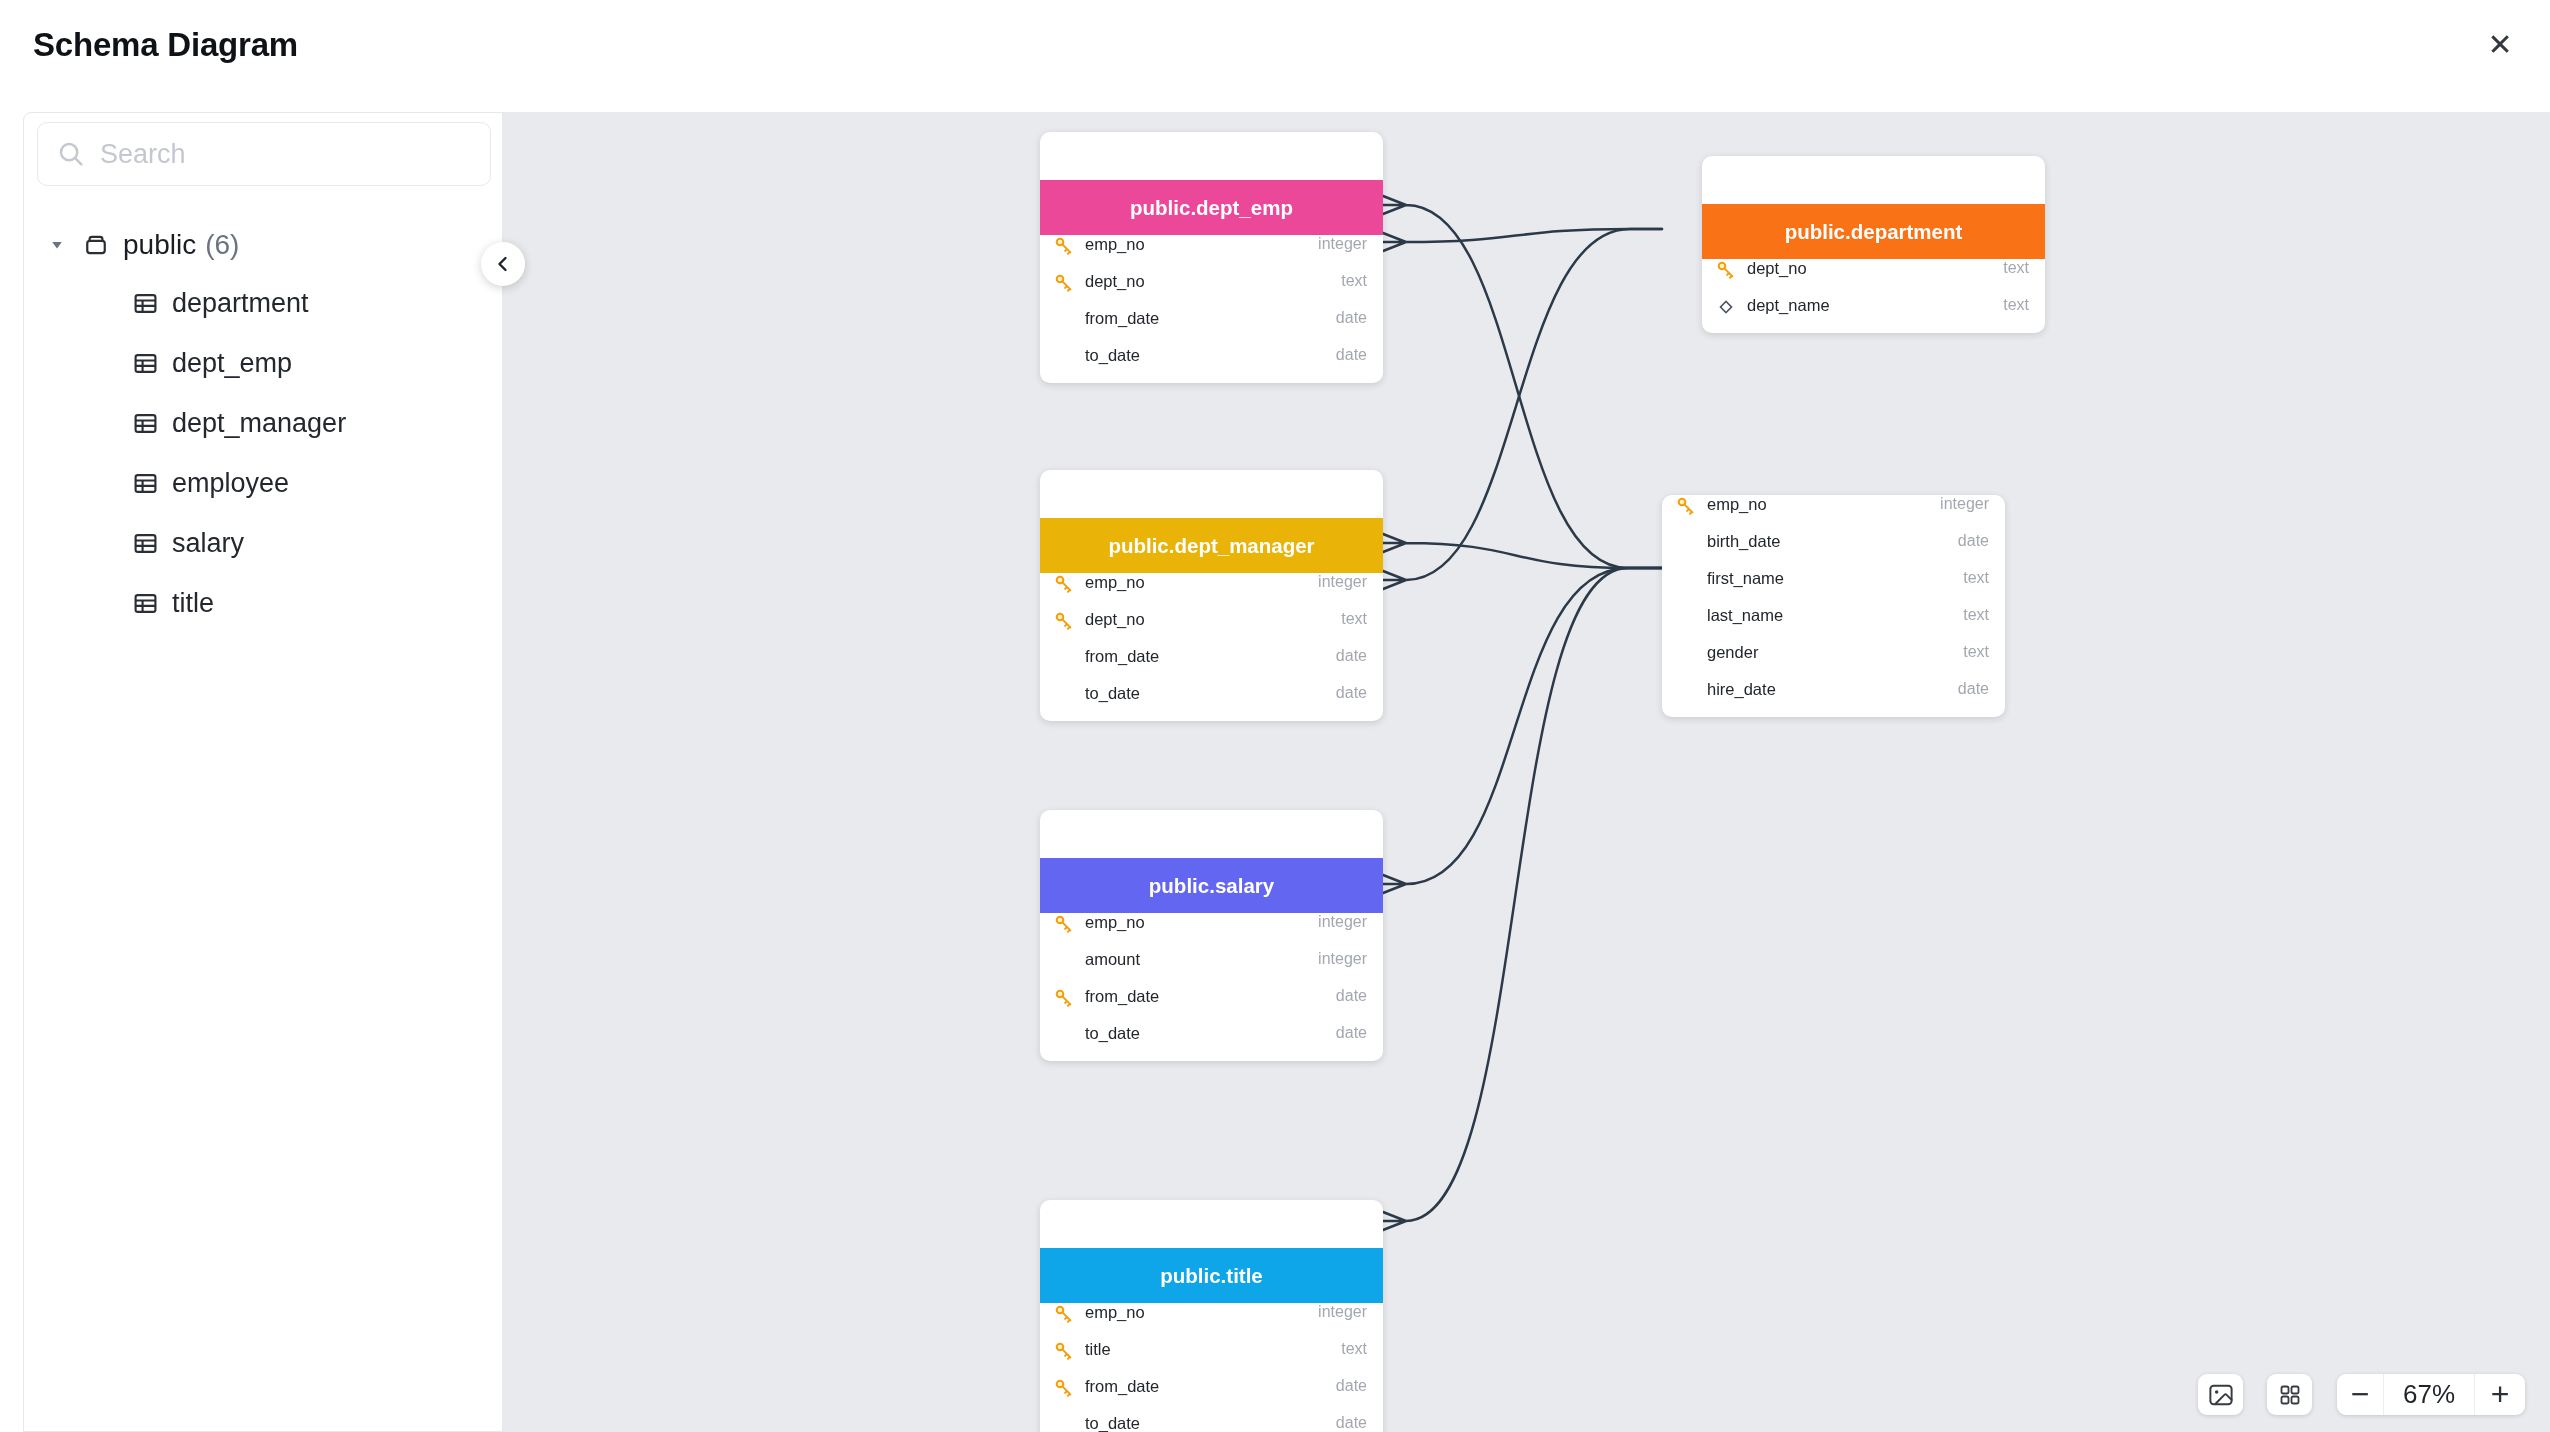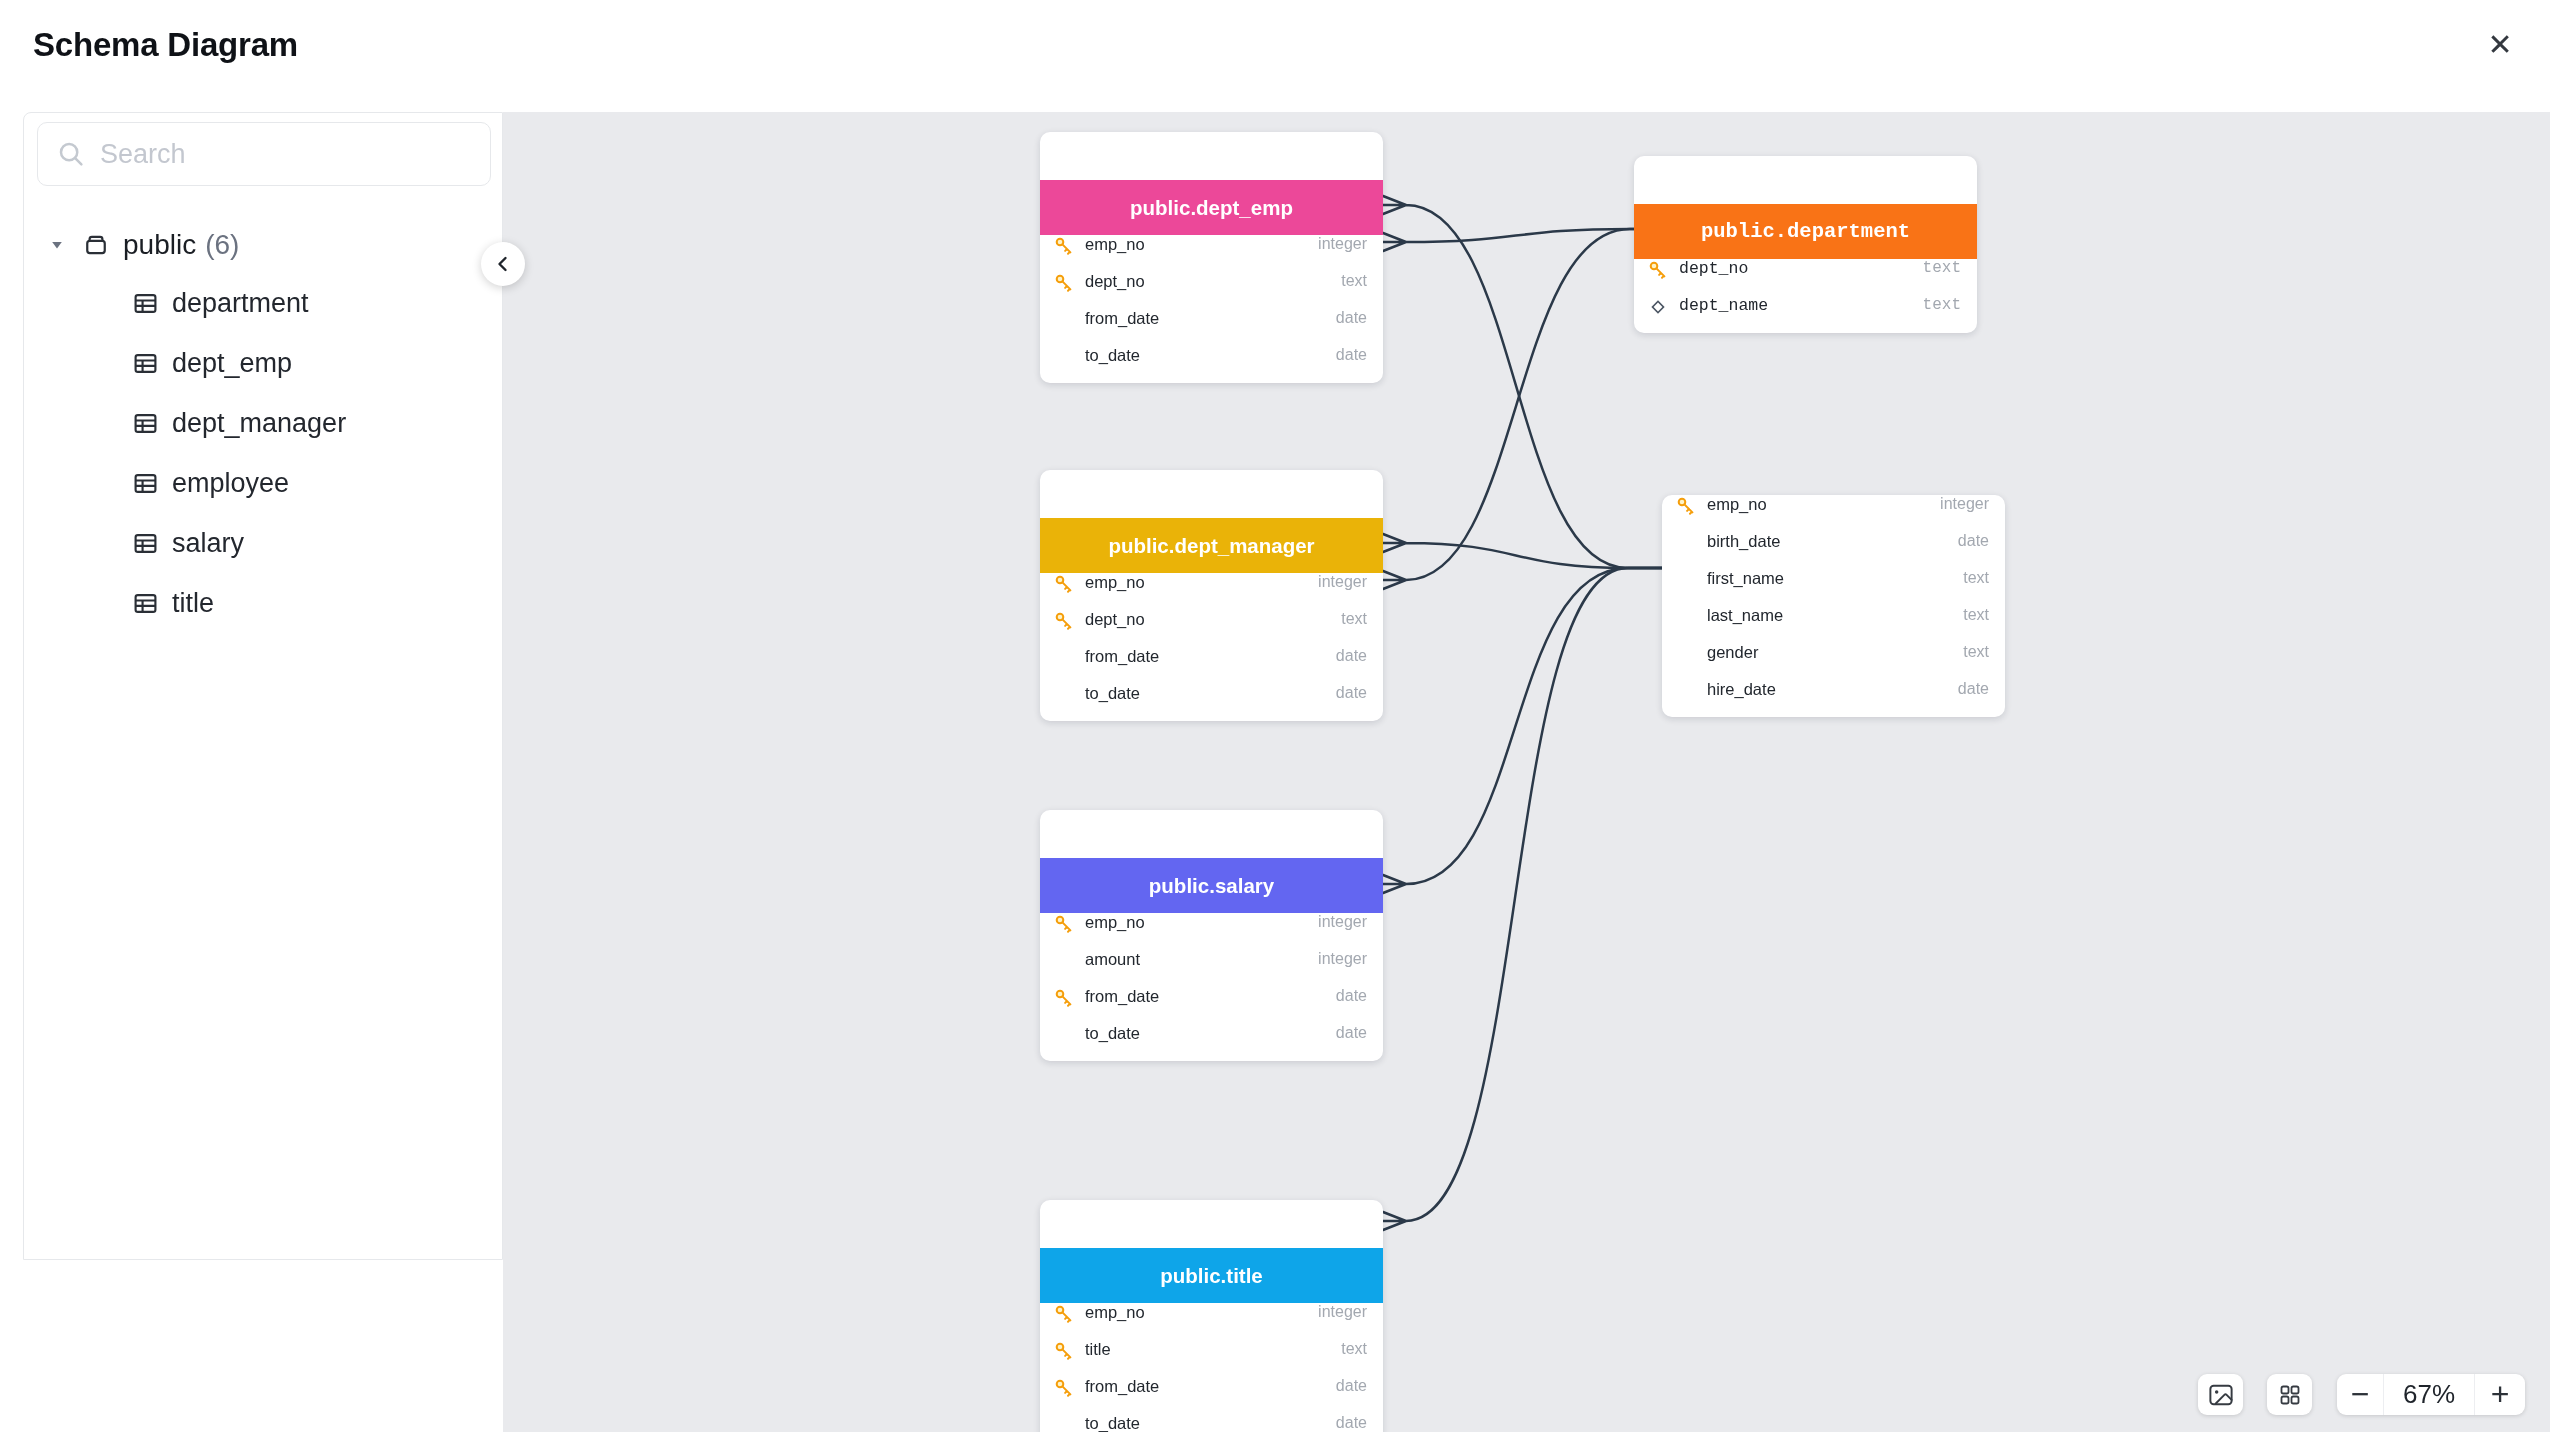--- a/index.html
+++ b/index.html
@@ -14,21 +14,21 @@
   .app-title { position:absolute; left:33px; top:26px; font-size:33px; font-weight:600; color:#0f1217; letter-spacing:-0.2px; }
   .close-btn { position:absolute; right:28px; top:22px; width:44px; height:44px; display:flex; align-items:center; justify-content:center;
                font-size:30px; color:#33383f; cursor:pointer; }
 
   
   .canvas { position:absolute; left:503px; top:112px; width:2047px; height:1320px; background:#E9EAED; z-index:0; }
   svg.edges { position:absolute; left:0; top:0; width:2550px; height:1432px; z-index:1; pointer-events:none; }
   svg.edges path { fill:none; stroke:#2B3949; stroke-width:2.5px; stroke-linecap:round; stroke-linejoin:round; }
 
   
-  .sidebar { position:absolute; left:23px; top:112px; width:480px; height:1148px; background:#fff;
+  .sidebar { position:absolute; left:23px; top:112px; width:480px; height:1320px; background:#fff;
              border:1px solid #E6E8EB; border-radius:8px 0 0 0; z-index:5; }
   .search-box { position:absolute; left:13px; top:9px; width:454px; height:64px; background:#fff;
                 border:1.5px solid #E6E8EB; border-radius:10px; display:flex; align-items:center; padding:0 18px; gap:14px; }
   .search-box input { border:none; outline:none; flex:1; font-size:27px; color:#374151; font-family:inherit; background:transparent; }
   .search-box input::placeholder { color:#C3C7CF; }
   .tree { position:absolute; left:0; top:104px; width:100%; }
   .tree-root { height:56px; display:flex; align-items:center; padding-left:25px; cursor:pointer; }
   .tree-root .caret { width:16px; display:flex; justify-content:center; }
   .tree-root .s-icon { margin-left:17px; display:flex; }
   .tree-root .lbl { margin-left:13px; font-size:28px; color:#1a1e24; }
@@ -185,21 +185,21 @@
     <span class="col-name">from_date</span>
     <span class="col-type">date</span>
   </div>
   <div class="node-row">
     <span class="col-icon"></span>
     <span class="col-name">to_date</span>
     <span class="col-type">date</span>
   </div>
 </div>
 
-<div class="node" style="left:1634px; top:156px;font-family:Liberation Mono, monospace;">
+<div class="node" style="left:1702px; top:156px;">
   <div class="node-header" style="background: rgb(249, 115, 22);">public.department</div>
   <div class="node-row">
     <span class="col-icon">
         <svg width="20" height="20" viewBox="0 0 20 20">
           <circle cx="6" cy="6" r="3.3" stroke="#F59E0B" stroke-width="2" fill="#FEF3C7"></circle>
           <path d="M8.4 8.4 L16.4 16.4 M13 13 l-1.9 1.9 M15.9 15.9 l-1.9 1.9" stroke="#F59E0B" stroke-width="2" fill="none" stroke-linecap="round"></path>
         </svg>
       </span>
     <span class="col-name">dept_no</span>
     <span class="col-type">text</span>

